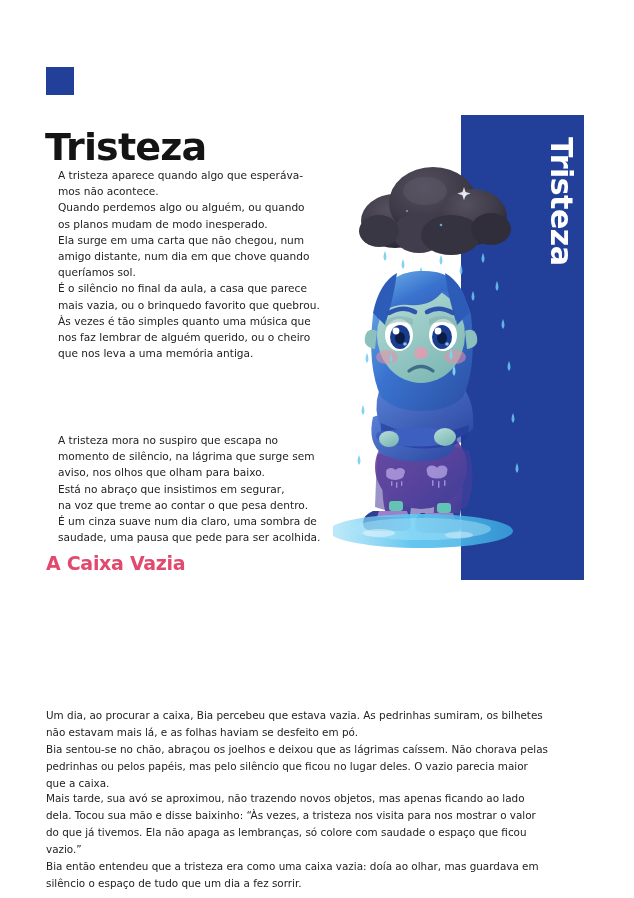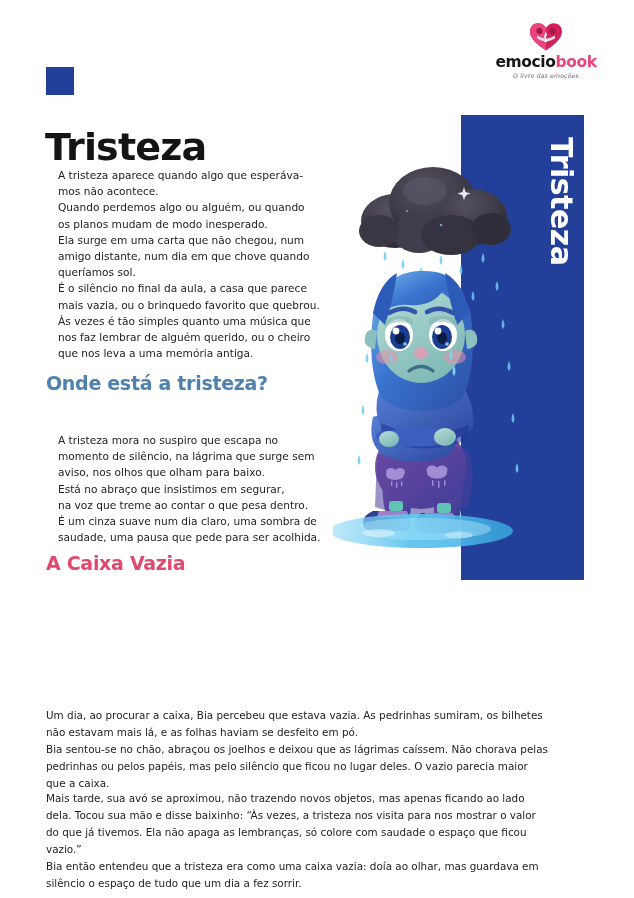--- a/index.html
+++ b/index.html
@@ -161,55 +161,39 @@
     width: 200px;
     height: 415px;
     pointer-events: none;
   }
 </style>
 </head>
 <body>
 
 <div class="page">
 
-  <div class="logo">
-    <svg class="logo-mark" viewBox="0 0 68 60">
-      <path d="M34 57 C10 41 2 30 2 19 C2 9 9.5 2.5 18 2.5 C25 2.5 30.5 6.5 34 12 C37.5 6.5 43 2.5 50 2.5 C58.5 2.5 66 9 66 19 C66 30 58 41 34 57 Z" fill="#d3215c"></path>
-      <path d="M34 57 C10 41 2 30 2 19 C2 9 9.5 2.5 18 2.5 C25 2.5 30.5 6.5 34 12 L34 57 Z" fill="#e8467c"></path>
-      <circle cx="21" cy="18" r="6.2" fill="#a8174a"></circle>
-      <circle cx="47" cy="18" r="6.2" fill="#a8174a"></circle>
-      <path d="M16 27 C22 31 30 33 34 33 C38 33 46 31 52 27 L52 33 C45 37 38 39 34 39 C30 39 23 37 16 33 Z" fill="#ffd9e4"></path>
-      <path d="M30 30 L33 20 L36 24 L33 34 Z" fill="#ffffff"></path>
-      <path d="M31 34 L37 36 L35 41 L30 39 Z" fill="#ffffff"></path>
-    </svg>
-    <div class="logo-word"><span class="p1">emocio</span><span class="p2">book</span></div>
-    <div class="logo-tag">O livro das emoções</div>
-  </div>
 
   <div class="blue-square"></div>
   <h1 class="page-title">Tristeza</h1>
 
   <div class="col-left">
     <p class="body-para">A tristeza aparece quando algo que esperáva-
 mos não acontece.
 Quando perdemos algo ou alguém, ou quando
 os planos mudam de modo inesperado.
 Ela surge em uma carta que não chegou, num
 amigo distante, num dia em que chove quando
 queríamos sol.
 É o silêncio no final da aula, a casa que parece
 mais vazia, ou o brinquedo favorito que quebrou.
 Às vezes é tão simples quanto uma música que
 nos faz lembrar de alguém querido, ou o cheiro
 que nos leva a uma memória antiga.</p>
   </div>
 
-  <div class="sub-head-wrap">
-    <h2 class="section-head head-blue">Onde está a tristeza?</h2>
-  </div>
   <div class="col-left-2">
     <p class="body-para">A tristeza mora no suspiro que escapa no
 momento de silêncio, na lágrima que surge sem
 aviso, nos olhos que olham para baixo.
 Está no abraço que insistimos em segurar,
 na voz que treme ao contar o que pesa dentro.
 É um cinza suave num dia claro, uma sombra de
 saudade, uma pausa que pede para ser acolhida.</p>
   </div>
 

